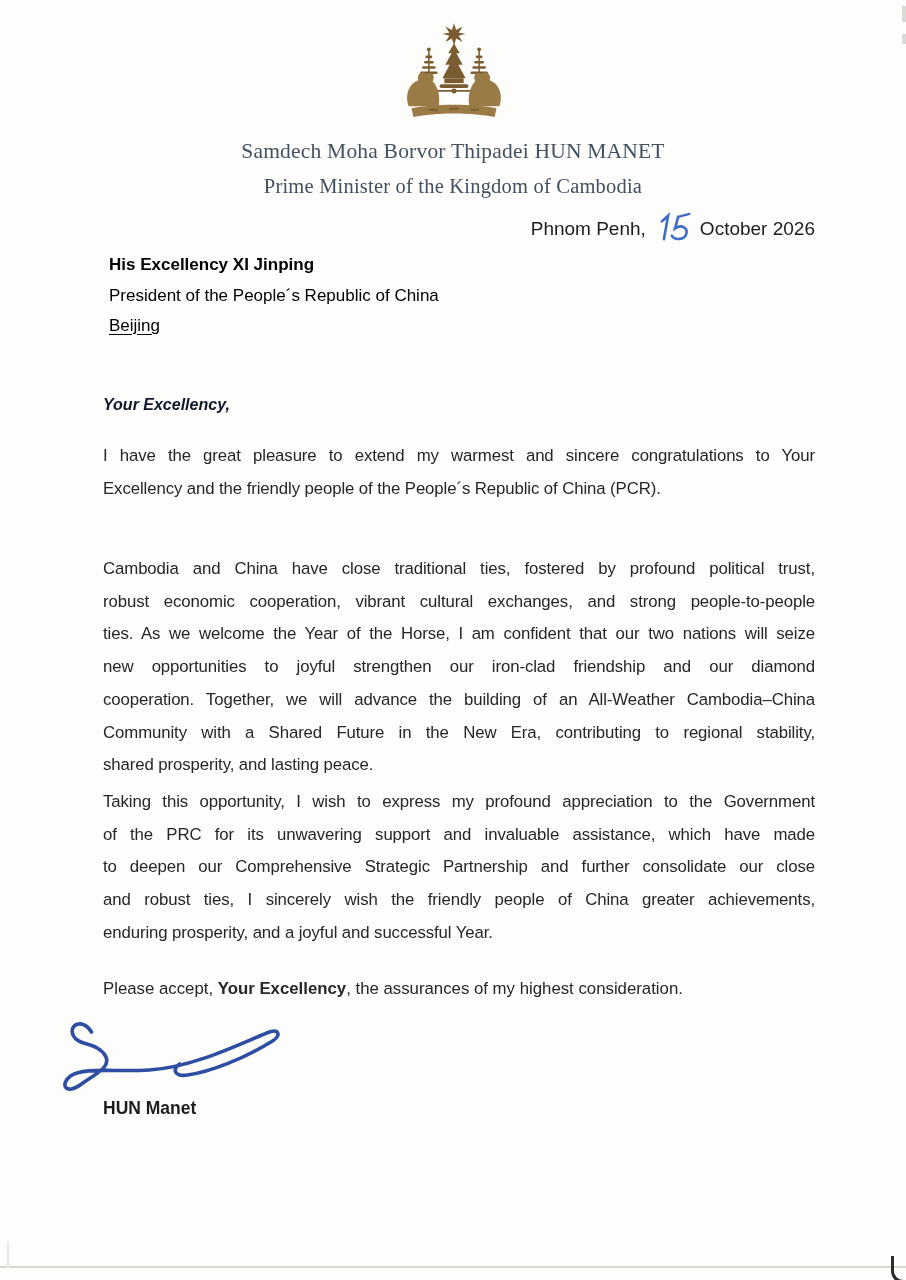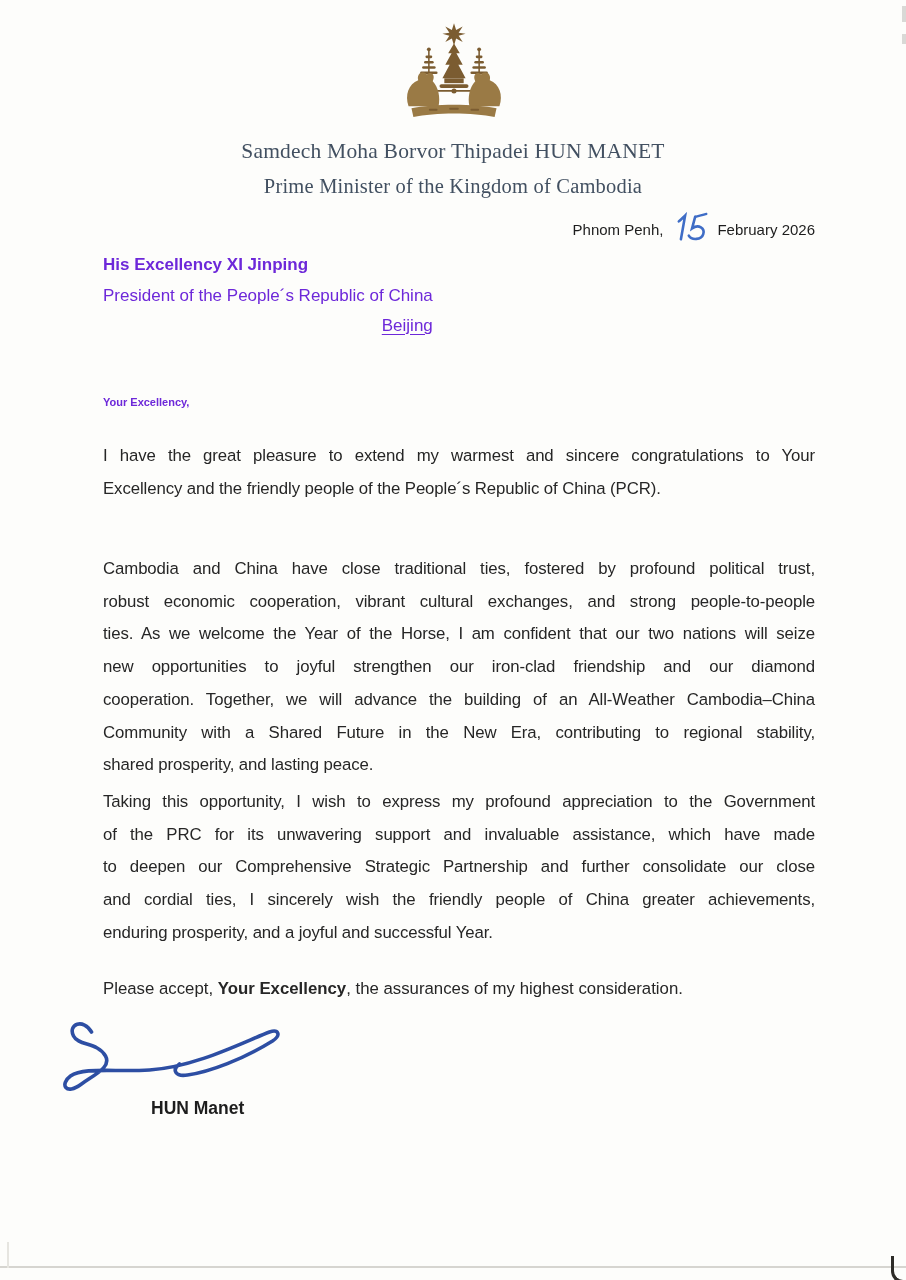--- a/index.html
+++ b/index.html
@@ -8,39 +8,39 @@
     background:#fdfdfb;overflow:hidden;
     font-family:"Liberation Sans","DejaVu Sans",sans-serif;color:#262626;
   }
   
   .emblem{position:absolute;left:396px;top:22px;width:116px;height:103px;}
   .hdr{position:absolute;left:0;width:906px;text-align:center;
        font-family:"Liberation Serif","DejaVu Serif",serif;color:#425061;}
   .hdr1{top:139px;font-size:21.5px;letter-spacing:.2px;}
   .hdr2{top:167px;font-size:20.5px;letter-spacing:.2px;margin-top:8px;}
   
-  .dateline{position:absolute;top:214px;right:91px;font-size:15px;color:#1d1d1d;
+  .dateline{position:absolute;top:214px;right:91px;font-size:19px;color:#1d1d1d;
             display:flex;align-items:center;gap:7px;}
   .hand-day{display:inline-block;margin:0 2px;transform:translateY(-2px) rotate(-2deg);}
   
-  .recipient{position:absolute;left:103px;top:250px;font-size:17px;line-height:30.5px;color:#6d28d9;}
+  .recipient{position:absolute;left:109px;top:250px;font-size:17px;line-height:30.5px;color:#000000;}
   .recipient .name{font-weight:700;}
-  .recipient .city{text-decoration:underline;text-underline-offset:3px;text-align:right;}
+  .recipient .city{text-decoration:underline;text-underline-offset:3px;}
   
-  .salutation{position:absolute;left:103px;top:396px;font-size:11px;font-weight:700;color:#6d28d9;}
+  .salutation{position:absolute;left:103px;top:396px;font-size:16px;font-weight:700;color:#0f172a;font-style:italic;}
   .para{position:absolute;left:103px;width:712px;font-size:16.8px;line-height:32.7px;
         letter-spacing:-0.1px;color:#262626;}
   .para .line{text-align:justify;text-align-last:justify;}
   .para .line.short{text-align-last:left;}
   .p1{top:440px;} .p2{top:553px;} .p3{top:786px;}
   .closing{position:absolute;left:103px;top:979px;font-size:16.8px;color:#262626;}
   .closing .emph{font-weight:700;}
   
   .sig{position:absolute;left:56px;top:1012px;width:238px;height:100px;}
-  .sig-name{position:absolute;left:103px;top:1098px;font-size:17.5px;font-weight:700;color:#1d1d1d;margin-left:48px;}
+  .sig-name{position:absolute;left:103px;top:1098px;font-size:17.5px;font-weight:700;color:#1d1d1d;}
   
   .scan-line{position:absolute;left:0;right:0;top:1266px;height:2px;background:#d6d5d0;}
   .scan-corner{position:absolute;right:-3px;top:1256px;width:15px;height:24px;
                border-left:3px solid #2e2c28;border-bottom:3px solid #2e2c28;
                border-bottom-left-radius:12px;}
   .scan-smudge{position:absolute;width:4px;background:#d9d9d6;right:0;}
   .sm1{top:6px;height:16px;} .sm2{top:34px;height:10px;} .sm3{left:7px;right:auto;top:1242px;height:26px;width:2px;background:#e6e5e0;}
 </style>
 </head>
 <body>
@@ -85,21 +85,21 @@
   <div class="hdr hdr1">Samdech Moha Borvor Thipadei HUN MANET</div>
   <div class="hdr hdr2">Prime Minister of the Kingdom of Cambodia</div>
 
   <div class="dateline">
     <span>Phnom Penh,</span>
     <svg class="hand-day" width="36" height="30" viewBox="0 0 36 30" aria-label="15">
       <path d="M7,9 C10,6.5 12,5 13.5,3.5 L8.5,27" fill="none" stroke-width="2.6" stroke-linecap="round" stroke="#3f6dc6"></path>
       <path d="M23.5,5 L20,16.5 C27,12 33,17 31,22.5 C29,28.5 19,28.5 16.5,23.5" fill="none" stroke-width="2.6" stroke-linecap="round" stroke="#3f6dc6"></path>
       <path d="M23.5,5 C28,4 31.5,3.5 35,2.5" fill="none" stroke-width="2.4" stroke-linecap="round" stroke="#3f6dc6"></path>
     </svg>
-    <span>February 2026</span>
+    <span>October 2026</span>
   </div>
 
   <div class="recipient">
     <div class="name">His Excellency XI Jinping</div>
     <div>President of the People´s Republic of China</div>
     <div class="city">Beijing</div>
   </div>
 
   <div class="salutation">Your Excellency,</div>
 
@@ -115,21 +115,21 @@
     <div class="line">new opportunities to joyful strengthen our iron-clad friendship and our diamond</div>
     <div class="line">cooperation. Together, we will advance the building of an All-Weather Cambodia–China</div>
     <div class="line">Community with a Shared Future in the New Era, contributing to regional stability,</div>
     <div class="line short">shared prosperity, and lasting peace.</div>
   </div>
 
   <div class="para p3">
     <div class="line">Taking this opportunity, I wish to express my profound appreciation to the Government</div>
     <div class="line">of the PRC for its unwavering support and invaluable assistance, which have made</div>
     <div class="line">to deepen our Comprehensive Strategic Partnership and further consolidate our close</div>
-    <div class="line">and cordial ties, I sincerely wish the friendly people of China greater achievements,</div>
+    <div class="line">and robust ties, I sincerely wish the friendly people of China greater achievements,</div>
     <div class="line short">enduring prosperity, and a joyful and successful Year.</div>
   </div>
 
   <div class="closing">
     <span>Please accept, </span><span class="emph">Your Excellency</span><span>, the assurances of my highest consideration.</span>
   </div>
 
   <svg class="sig" viewBox="0 0 235 100" aria-label="HUN Manet">
     <path d="M34,20 C26,6 10,12 16,24 C21,34 40,30 48,44 C54,55 38,62 24,72 C8,84 2,72 13,64 C26,55 56,60 92,58 C138,55 186,30 212,20 C221,17 224,23 215,29 C186,47 152,60 130,63 C118,65 114,58 122,52" fill="none" stroke-width="3.6" stroke-linecap="round" stroke-linejoin="round" stroke="#2d4ea3"></path>
   </svg>

